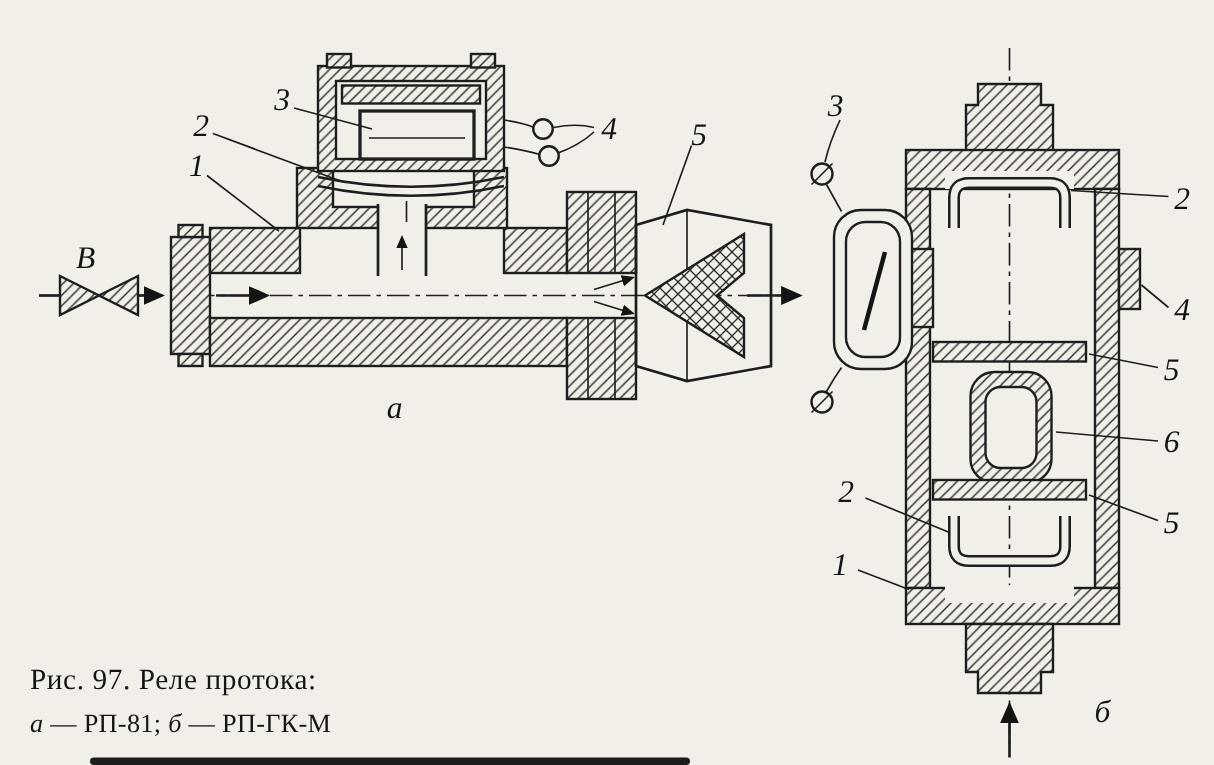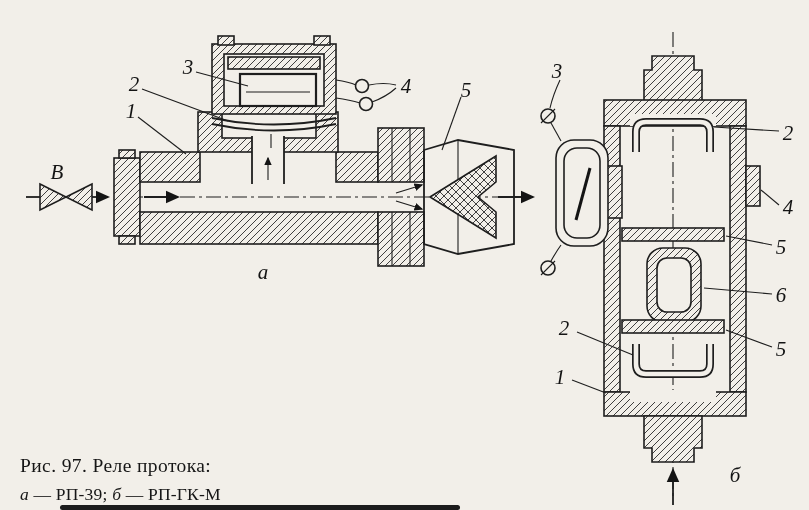--- a/index.html
+++ b/index.html
@@ -10,21 +10,21 @@
   .thin{stroke:#1e1e1e;stroke-width:1.1;fill:none;}
   .cl{stroke:#1e1e1e;stroke-width:1.1;fill:none;stroke-dasharray:15 4 3 4;}
   .hatch{fill:url(#h1);stroke:#1e1e1e;stroke-width:1.6;}
   .xhatch{fill:url(#h2);stroke:#1e1e1e;stroke-width:1.6;}
   .paper{fill:#f2efe9;stroke:#1e1e1e;stroke-width:1.6;}
   .papern{fill:#f2efe9;stroke:none;}
   .tube{stroke:#1e1e1e;stroke-width:8;fill:none;}
   .tubein{stroke:#f2efe9;stroke-width:4.6;fill:none;}
   .lbl{position:absolute;transform:translate(-50%,-50%);font-style:italic;font-size:21px;color:#141414;font-family:"Liberation Serif",serif;line-height:1;}
   .caption{position:absolute;left:20px;top:443px;}
-  .caption .line1{font-size:19.5px;letter-spacing:.4px;margin-top:12px;}
+  .caption .line1{font-size:19.5px;letter-spacing:.4px;}
   .caption .line2{font-size:17.5px;margin-top:7px;letter-spacing:.2px;}
   .caption i{font-style:italic;}
   .smudge{position:absolute;left:60px;top:505px;width:400px;height:5px;background:#1c1c1c;border-radius:3px;}
 </style>
 </head>
 <body>
 
 <div class="stage">
 
   <svg class="art" width="809" height="510" viewBox="0 0 809 510">
@@ -218,17 +218,17 @@
   <div class="lbl" style="left:788px;top:207px">4</div>
   <div class="lbl" style="left:781px;top:247px">5</div>
   <div class="lbl" style="left:781px;top:295px">6</div>
   <div class="lbl" style="left:781px;top:349px">5</div>
   <div class="lbl" style="left:564px;top:328px">2</div>
   <div class="lbl" style="left:560px;top:377px">1</div>
   <div class="lbl" style="left:735px;top:475px">б</div>
 
   <div class="caption">
     <div class="line1">Рис. 97. Реле протока:</div>
-    <div class="line2"><i>а</i><span> — РП-39; </span><i>б</i><span> — РП-ГК-М</span></div>
+    <div class="line2"><i>а</i><span> — РП-81; </span><i>б</i><span> — РП-ГК-М</span></div>
   </div>
 
   <div class="smudge"></div>
 </div>
 
 </body></html>

